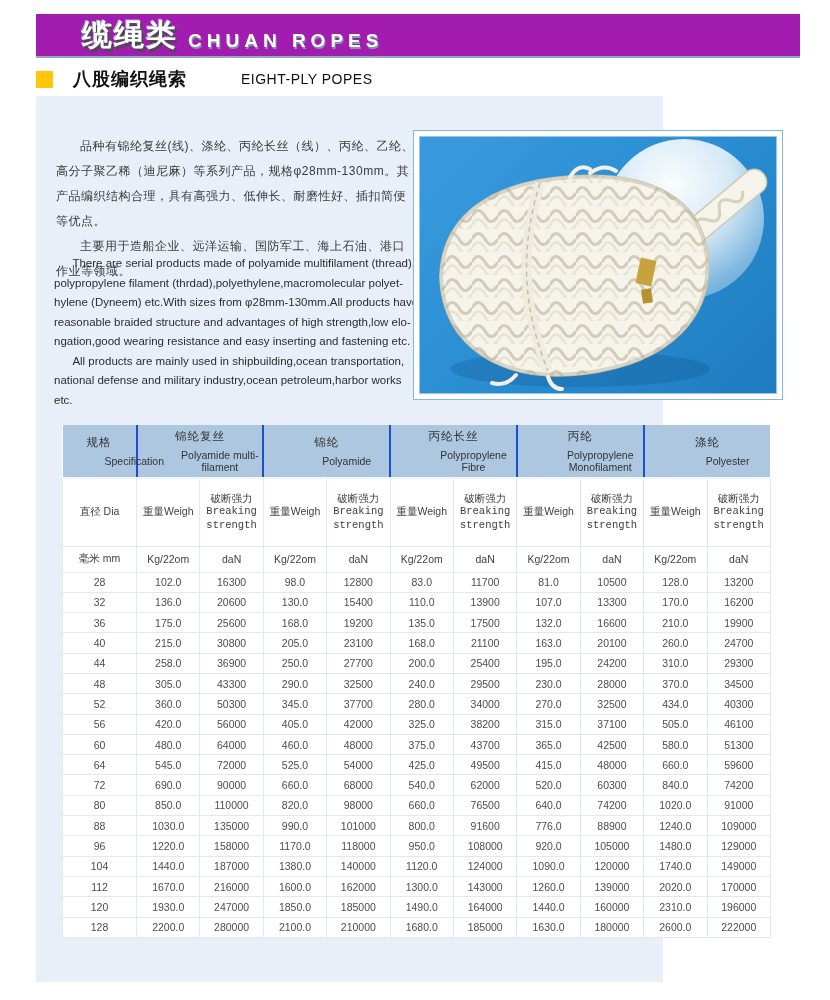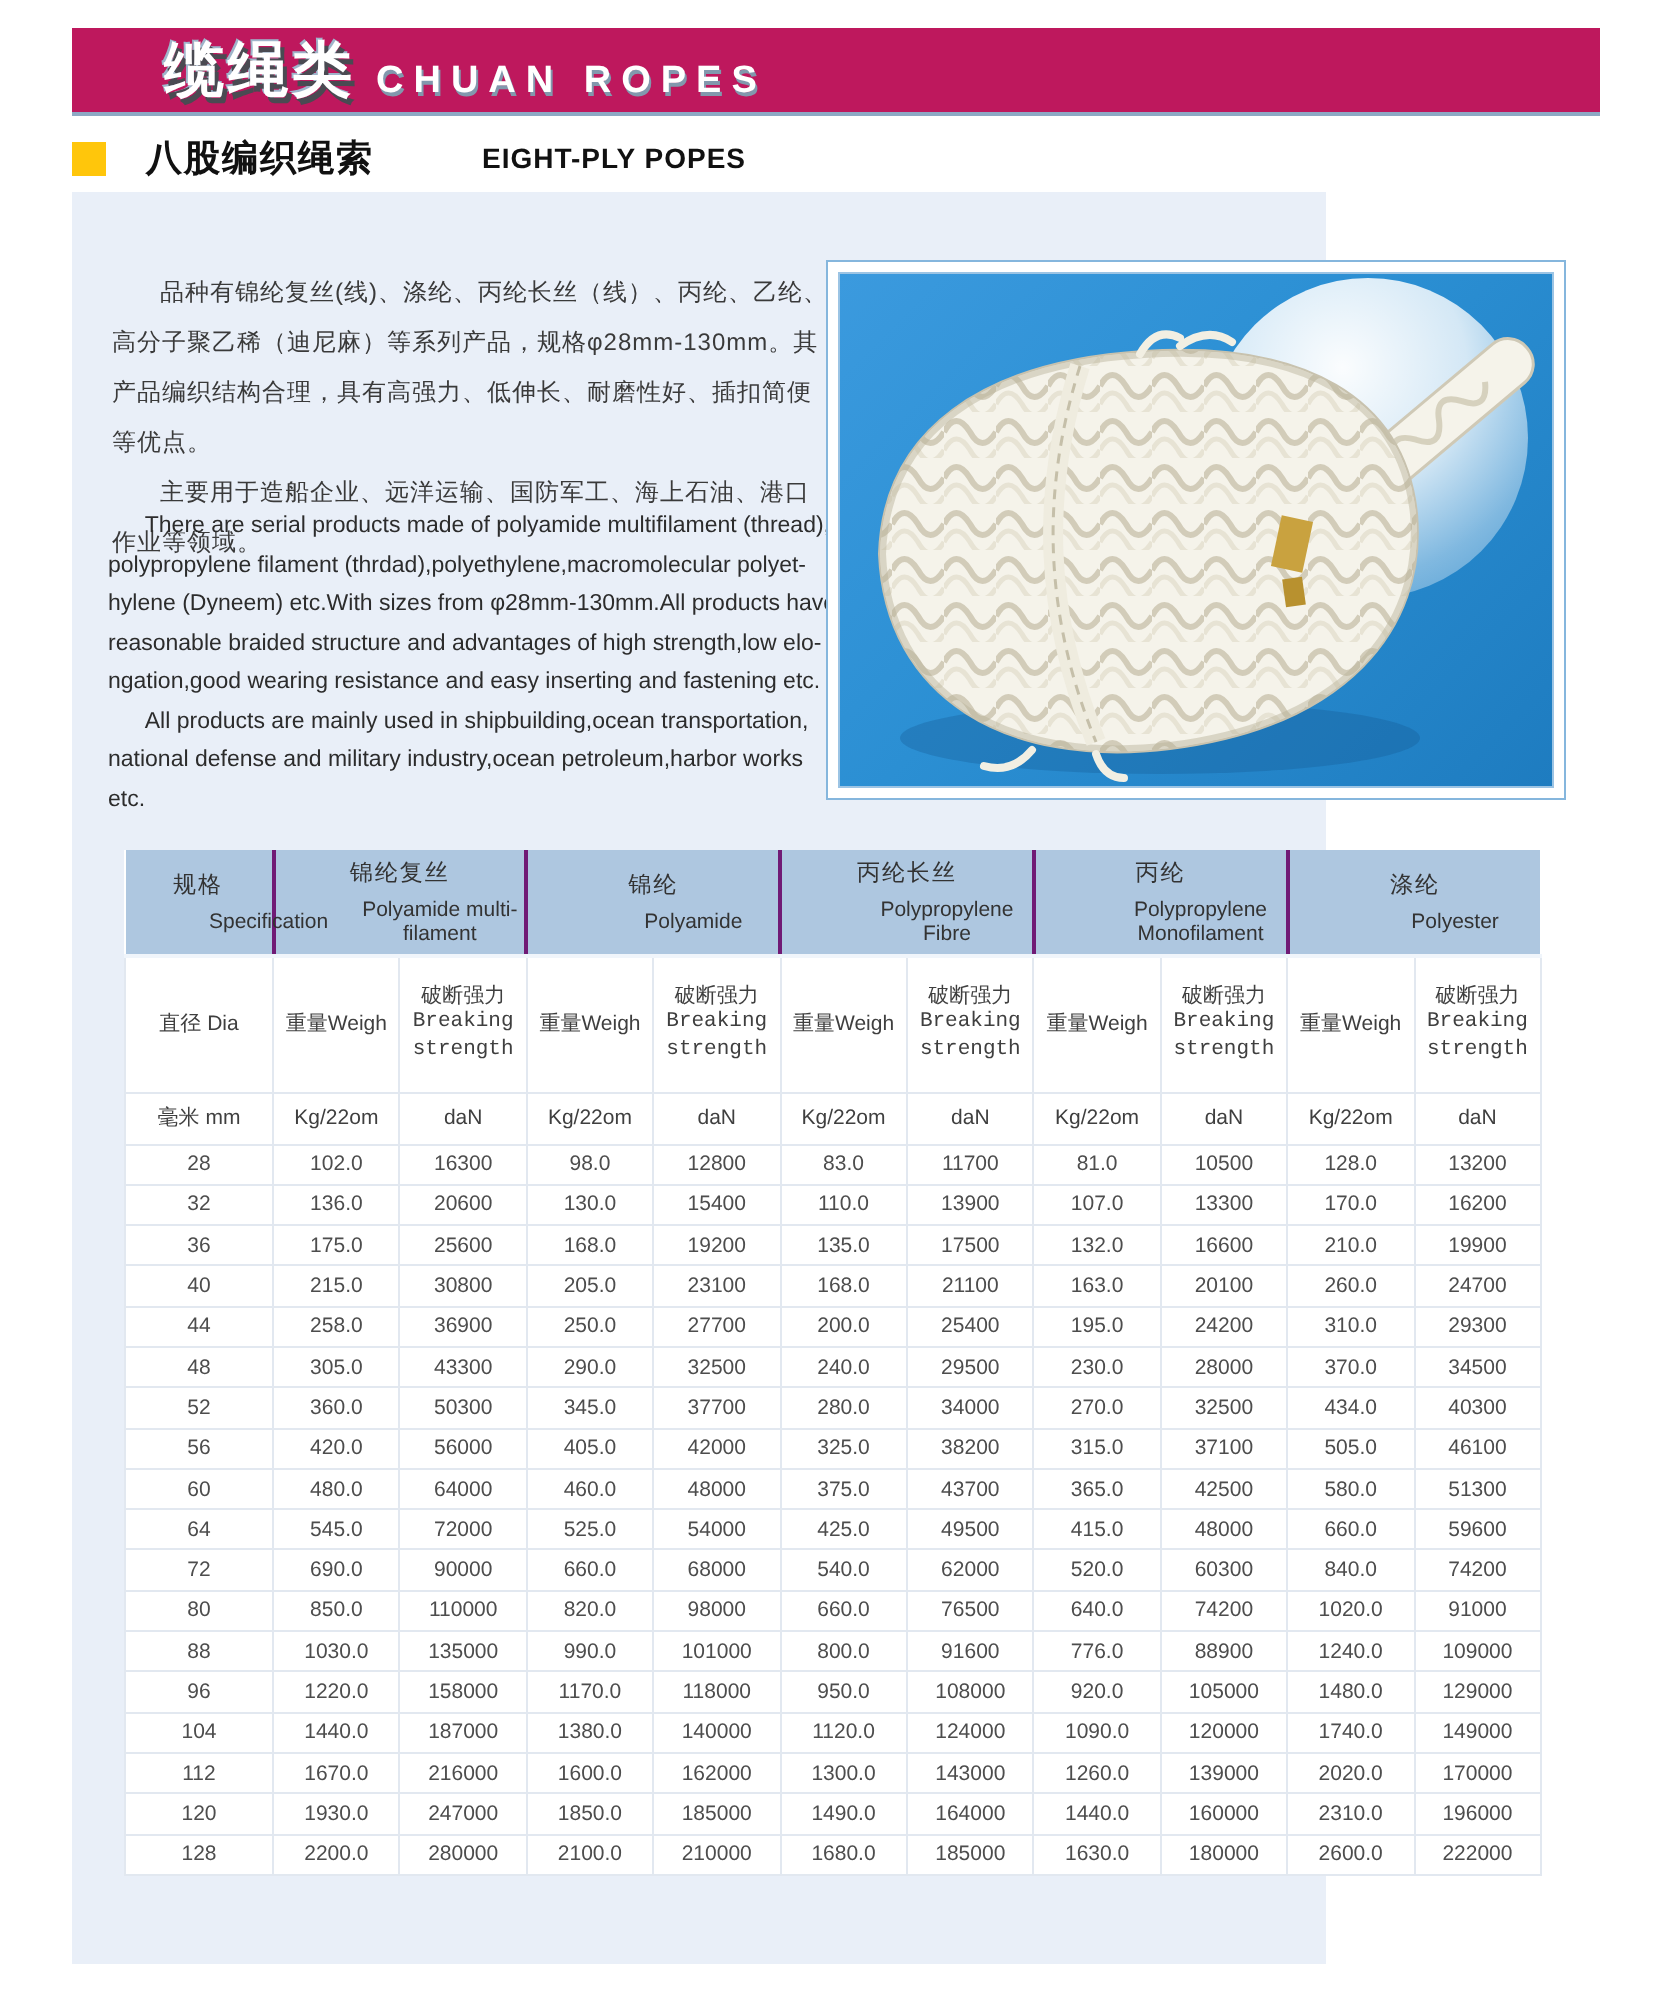--- a/index.html
+++ b/index.html
@@ -6,38 +6,38 @@
   html,body { background:#ffffff; }
   body {
     width:830px; height:1000px; position:relative;
     font-family:"Liberation Sans","DejaVu Sans",sans-serif;
     color:#222;
   }
 
   
   .banner {
     position:absolute; left:36px; top:14px; width:764px; height:44px;
-    background:#be185d; border-bottom:2px solid #8da9c4;
+    background:#a21caf; border-bottom:2px solid #8da9c4;
     display:flex; align-items:center; padding-left:46px;
   }
   .banner-zh {
     font-size:30px; font-weight:bold; color:#ffffff; letter-spacing:2px;
     text-shadow:2px 3px 0 #4a4a52, -1px -1px 0 #9fb4ca;
   }
   .banner-en {
     font-size:19px; font-weight:bold; color:#ffffff; letter-spacing:5px;
     margin-left:10px; margin-top:11px;
     text-shadow:1px 2px 0 #8298ad;
   }
 
   
   .subtitle { position:absolute; left:36px; top:68px; height:22px; display:flex; align-items:center; }
   .yellow-square { width:17px; height:17px; background:#ffc60b; margin-right:20px; }
   .subtitle-zh { font-size:18px; font-weight:bold; color:#111; letter-spacing:1px;font-family:Liberation Mono, monospace; }
-  .subtitle-en { font-size:14px; font-weight:bold; color:#111; margin-left:7px; letter-spacing:0.5px;padding-left:47px; }
+  .subtitle-en { font-size:14px; font-weight:normal; color:#111; margin-left:7px; letter-spacing:0.5px;padding-left:47px; }
 
   
   .panel {
     position:absolute; left:36px; top:96px; width:627px; height:886px;
     background:#e9eff8;
   }
 
   
   .intro-zh {
     position:absolute; left:20px; top:38px; width:360px;
@@ -68,21 +68,21 @@
   .photo-svg { position:absolute; left:0; top:0; }
 
   
   .spec-table-wrap { position:absolute; left:26px; top:329px; width:708px; }
   table.spec { width:708px; border-collapse:collapse; table-layout:fixed; background:#ffffff; }
   table.spec col.c0 { width:74px; }
   table.spec col.cn { width:63.4px; }
 
   tr.h1 th {
     background:#aec7e0; height:53px; font-weight:normal;
-    border-right:2px solid #701a75; border-bottom:2px solid #f0f5fb;
+    border-right:2px solid #1d4ed8; border-bottom:2px solid #f0f5fb;
     color:#333; vertical-align:middle; text-align:center; padding:2px;
   }
   tr.h1 th:last-child { border-right:none; }
   .g-zh { font-size:11.5px; letter-spacing:1px; margin-bottom:5px; }
   .g-en { font-size:10.5px;padding-left:40px; }
 
   tr.h2 td, tr.h3 td, tbody td {
     border:1px solid #e2e8f0; text-align:center; vertical-align:middle;
     color:#4d4d4d; background:#ffffff;
   }

